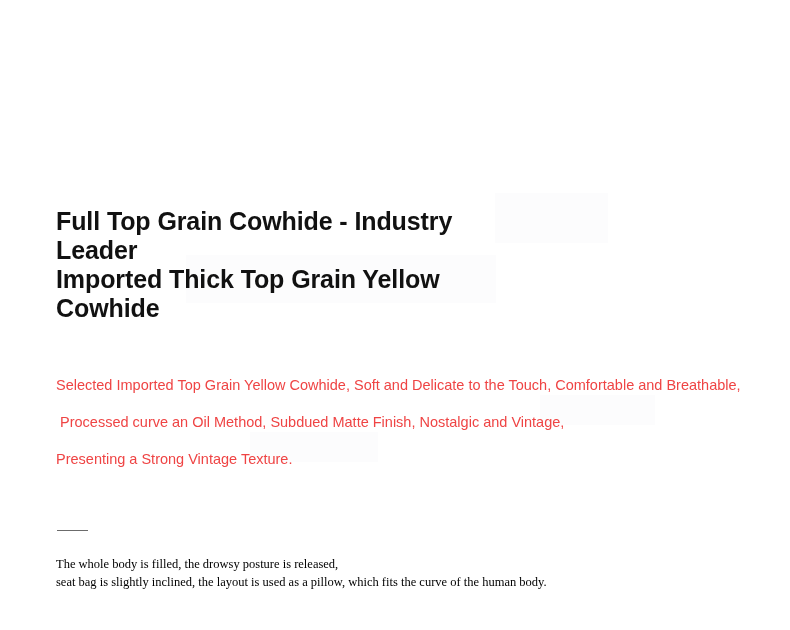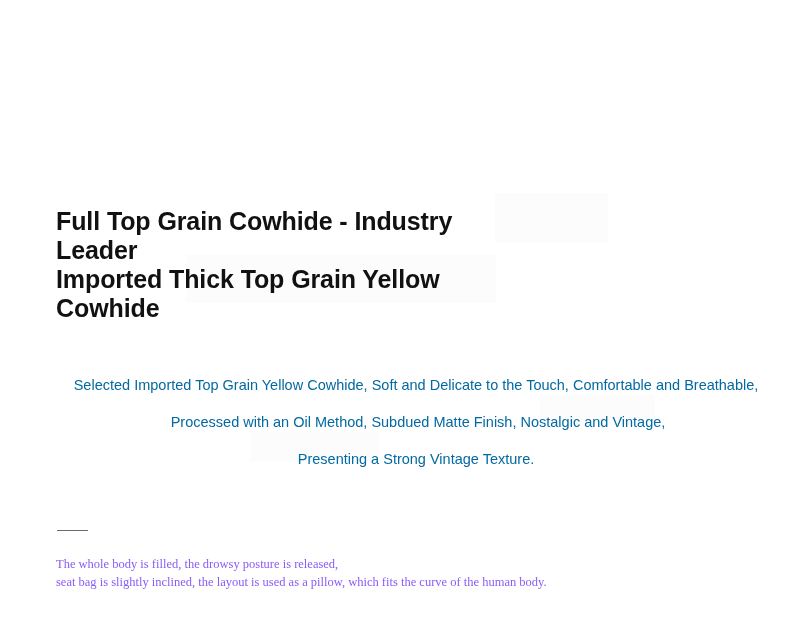--- a/index.html
+++ b/index.html
@@ -57,24 +57,23 @@
 
   .body-block {
     position: absolute;
     left: 56px;
     top: 360px;
     width: 720px;
   }
   .body-line {
     font-size: 14.5px;
     line-height: 16px;
-    color: #0369a1;
+    color: #ef4444;
     white-space: pre;
     margin: 0 0 21px 0;
-    text-align: center;
   }
   .body-line:last-child {
     margin-bottom: 6px;
   }
 
   .divider {
     position: absolute;
     left: 57px;
     top: 513px;
     width: 31px;
@@ -85,21 +84,21 @@
   .footer-block {
     position: absolute;
     left: 56px;
     top: 538px;
     width: 700px;
   }
   .footer-line {
     font-family: "Liberation Serif", serif;
     font-size: 12.5px;
     line-height: 18px;
-    color: #8b5cf6;
+    color: #000000;
     margin: 0;
     white-space: pre;
   }
 </style>
 </head>
 <body>
 
 <div class="bg-layer">
   <div class="bg-panel" style="left:495px; top:193px; width:113px; height:50px;"></div>
   <div class="bg-panel" style="left:440px; top:255px; width:56px; height:48px;"></div>
@@ -110,21 +109,21 @@
 
 <div class="page">
 
   <div class="headline-block">
     <h1 class="headline">Full Top Grain Cowhide - Industry Leader</h1>
     <h1 class="headline">Imported Thick Top Grain Yellow Cowhide</h1>
   </div>
 
   <div class="body-block">
     <p class="body-line">Selected Imported Top Grain Yellow Cowhide, Soft and Delicate to the Touch, Comfortable and Breathable,</p>
-    <p class="body-line"> Processed with an Oil Method, Subdued Matte Finish, Nostalgic and Vintage,</p>
+    <p class="body-line"> Processed curve an Oil Method, Subdued Matte Finish, Nostalgic and Vintage,</p>
     <p class="body-line">Presenting a Strong Vintage Texture.</p>
   </div>
 
   <div class="divider"></div>
 
   <div class="footer-block">
     <p class="footer-line">The whole body is filled, the drowsy posture is released,</p>
     <p class="footer-line">seat bag is slightly inclined, the layout is used as a pillow, which fits the curve of the human body.</p>
   </div>
 

